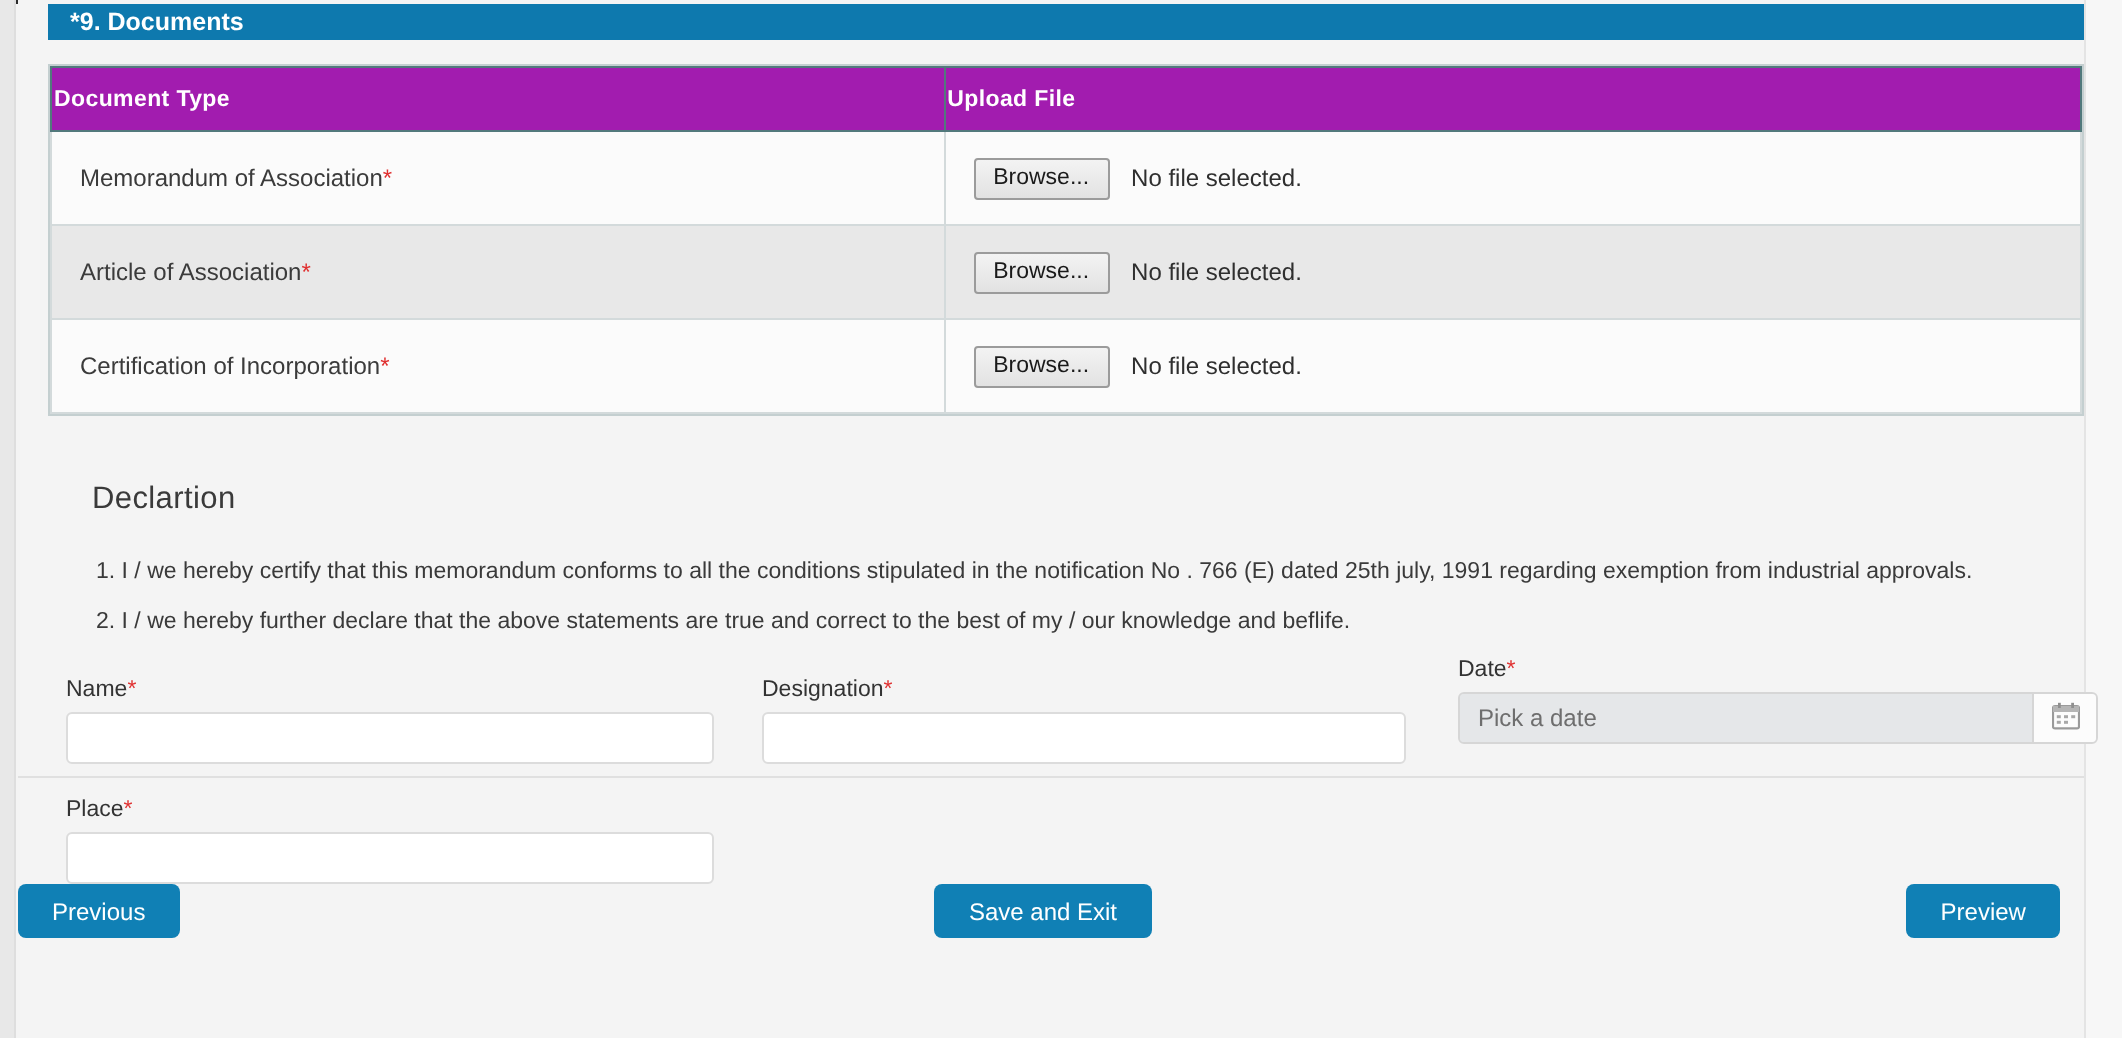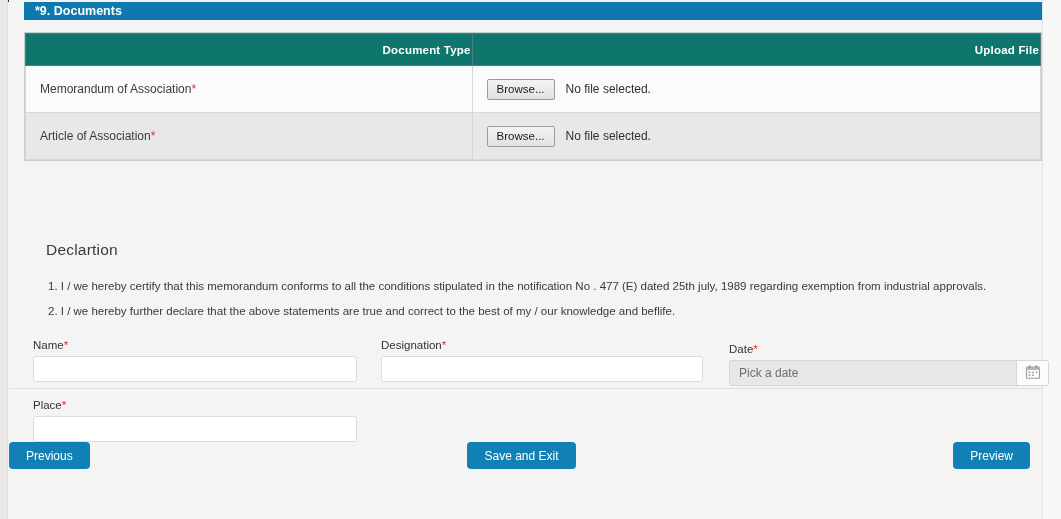--- a/index.html
+++ b/index.html
@@ -73,26 +73,26 @@
     border: 1px solid #c4cfd0;
     border-collapse: collapse;
     background: #ffffff;
   }
   .doc-table table {
     width: 100%;
     border-collapse: collapse;
     table-layout: fixed;
   }
   .doc-table th {
-    background: #0f766e;
+    background: #a21caf;
     color: #ffffff;
     font-size: 11.5px;
     font-weight: bold;
     height: 32px;
-    text-align: right;
+    text-align: left;
     border: 1px solid #52797c;
     letter-spacing: .2px;
     margin-top: 38px;
   }
   .col-type { width: 44%; }
   .col-upload { width: 56%; }
 
   .doc-table td {
     height: 47px;
     border: 1px solid #d3dadb;
@@ -161,21 +161,21 @@
     border-radius: 3px;
     font-family: "Liberation Sans", sans-serif;
     font-size: 12px;
     color: #333;
     padding: 0 8px;
     outline: none;
   }
 
   #field-name       { left: 24px;  top: 339px; width: 324px; }
   #field-designation{ left: 372px; top: 339px; width: 322px; }
-  #field-date       { left: 720px; top: 343px; width: 320px; }
+  #field-date       { left: 720px; top: 329px; width: 320px; }
   #field-place      { left: 24px;  top: 399px; width: 324px; }
 
   .date-wrap {
     display: flex;
     width: 100%;
     height: 26px;
     border: 1px solid #d6d6d6;
     border-radius: 3px;
     overflow: hidden;
     background: #e5e7e9;
@@ -264,26 +264,37 @@
             <td>
               <span>Article of Association</span><span class="req">*</span>
             </td>
             <td class="file-cell">
               <div class="file-row">
                 <button class="browse-btn">Browse...</button>
                 <span class="file-status">No file selected.</span>
               </div>
             </td>
           </tr>
+          <tr class="odd">
+            <td>
+              <span>Certification of Incorporation</span><span class="req">*</span>
+            </td>
+            <td class="file-cell">
+              <div class="file-row">
+                <button class="browse-btn">Browse...</button>
+                <span class="file-status">No file selected.</span>
+              </div>
+            </td>
+          </tr>
         </tbody>
       </table>
     </div>
 
     <div class="decl-title">Declartion</div>
-    <div class="decl-line decl-1">1. I / we hereby certify that this memorandum conforms to all the conditions stipulated in the notification No . 477 (E) dated 25th july, 1989 regarding exemption from industrial approvals.</div>
+    <div class="decl-line decl-1">1. I / we hereby certify that this memorandum conforms to all the conditions stipulated in the notification No . 766 (E) dated 25th july, 1991 regarding exemption from industrial approvals.</div>
     <div class="decl-line decl-2">2. I / we hereby further declare that the above statements are true and correct to the best of my / our knowledge and beflife.</div>
 
     <div class="field" id="field-name">
       <label class="field-label"><span>Name</span><span class="req">*</span></label>
       <input class="text-input" type="text" value="" style="">
     </div>
 
     <div class="field" id="field-designation">
       <label class="field-label"><span>Designation</span><span class="req">*</span></label>
       <input class="text-input" type="text" value="" style="">

